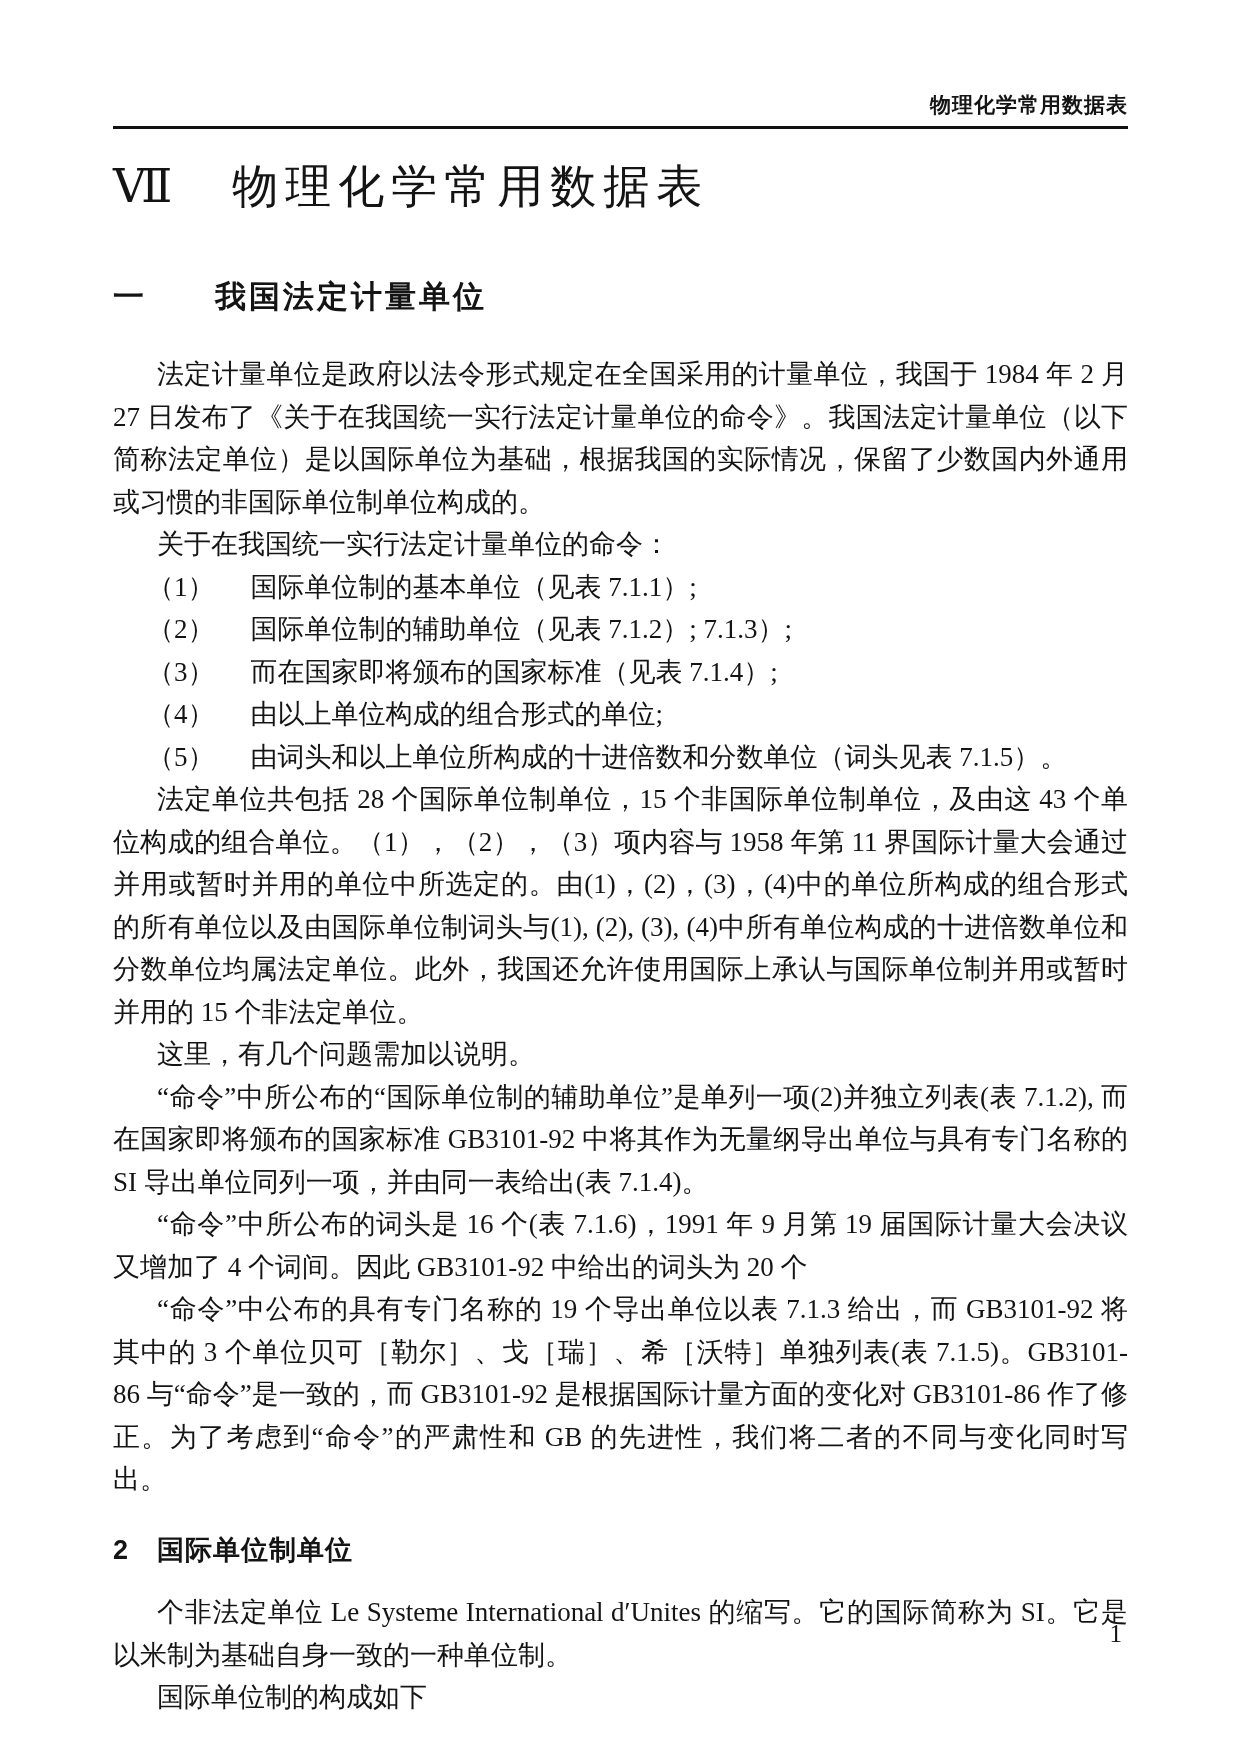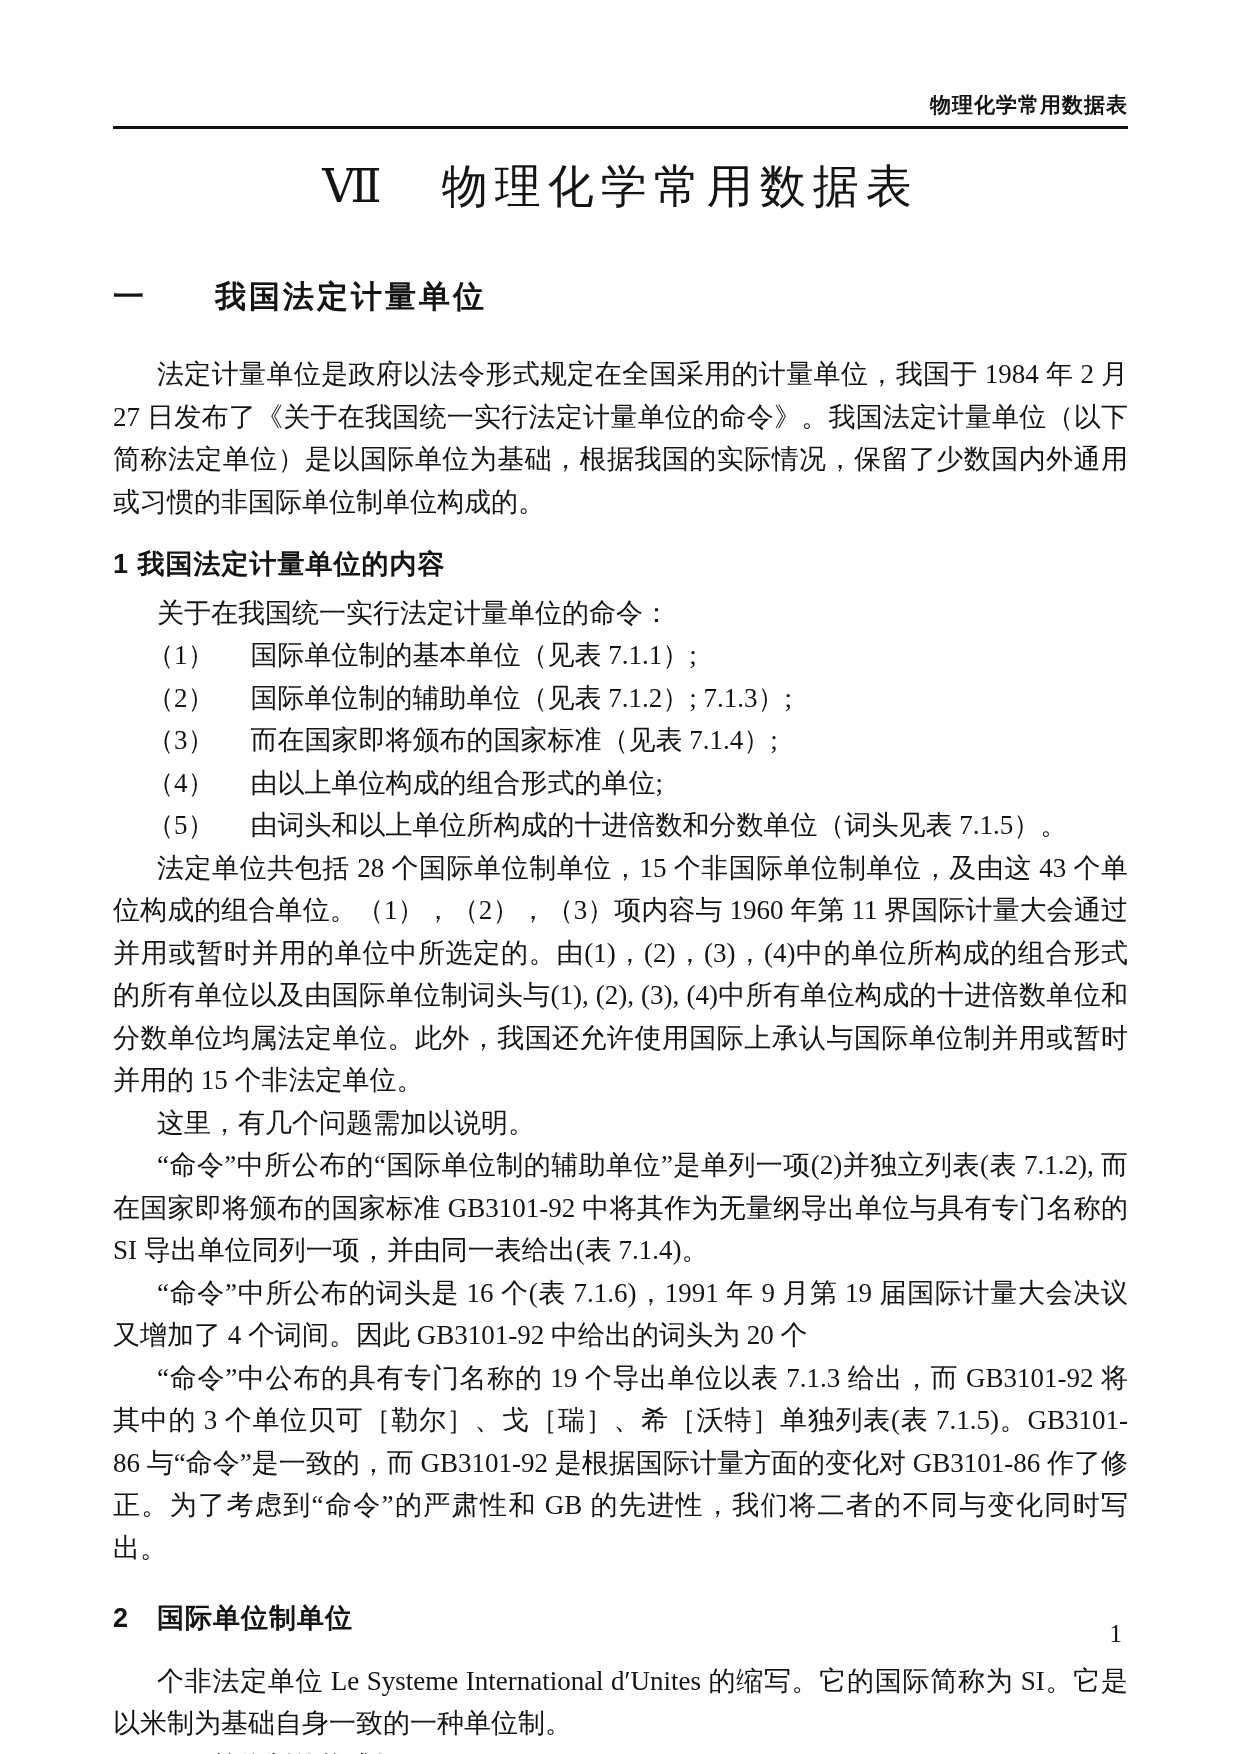--- a/index.html
+++ b/index.html
@@ -27,21 +27,21 @@
     letter-spacing: 1px;
   }
   .head-rule {
     margin-top: 8px;
     border: 0;
     border-top: 3px solid #121212;
     height: 0;
   }
   .doc-title {
     margin-top: 27px;
-    text-align: center;
+    text-align: left;
     font-size: 46px;
     line-height: 62px;
     font-weight: 500;
     letter-spacing: 7px;
     white-space: nowrap;
   }
   .section-title {
     margin-top: 58px;
     text-align: left;
     font-size: 31px;
@@ -105,41 +105,40 @@
   <hr class="head-rule">
 
   <div class="doc-title">Ⅶ　物理化学常用数据表</div>
 
   <div class="section-title">一　　我国法定计量单位</div>
 
   <div class="body-text">
 
     <p class="indent">法定计量单位是政府以法令形式规定在全国采用的计量单位，我国于 1984 年 2 月 27 日发布了《关于在我国统一实行法定计量单位的命令》。我国法定计量单位（以下简称法定单位）是以国际单位为基础，根据我国的实际情况，保留了少数国内外通用或习惯的非国际单位制单位构成的。</p>
 
-    <div class="sub-heading">1 我国法定计量单位的内容</div>
 
     <p class="indent">关于在我国统一实行法定计量单位的命令：</p>
 
     <div class="list-item">
       <span class="li-num">（1）</span><span>国际单位制的基本单位（见表 7.1.1）;</span>
     </div>
     <div class="list-item">
       <span class="li-num">（2）</span><span>国际单位制的辅助单位（见表 7.1.2）; 7.1.3）;</span>
     </div>
     <div class="list-item">
       <span class="li-num">（3）</span><span>而在国家即将颁布的国家标准（见表 7.1.4）;</span>
     </div>
     <div class="list-item">
       <span class="li-num">（4）</span><span>由以上单位构成的组合形式的单位;</span>
     </div>
     <div class="list-item">
       <span class="li-num">（5）</span><span>由词头和以上单位所构成的十进倍数和分数单位（词头见表 7.1.5）。</span>
     </div>
 
-    <p class="indent">法定单位共包括 28 个国际单位制单位，15 个非国际单位制单位，及由这 43 个单位构成的组合单位。（1），（2），（3）项内容与 1960 年第 11 界国际计量大会通过并用或暂时并用的单位中所选定的。由(1)，(2)，(3)，(4)中的单位所构成的组合形式的所有单位以及由国际单位制词头与(1), (2), (3), (4)中所有单位构成的十进倍数单位和分数单位均属法定单位。此外，我国还允许使用国际上承认与国际单位制并用或暂时并用的 15 个非法定单位。</p>
+    <p class="indent">法定单位共包括 28 个国际单位制单位，15 个非国际单位制单位，及由这 43 个单位构成的组合单位。（1），（2），（3）项内容与 1958 年第 11 界国际计量大会通过并用或暂时并用的单位中所选定的。由(1)，(2)，(3)，(4)中的单位所构成的组合形式的所有单位以及由国际单位制词头与(1), (2), (3), (4)中所有单位构成的十进倍数单位和分数单位均属法定单位。此外，我国还允许使用国际上承认与国际单位制并用或暂时并用的 15 个非法定单位。</p>
     <p class="indent">这里，有几个问题需加以说明。</p>
     <p class="indent">“命令”中所公布的“国际单位制的辅助单位”是单列一项(2)并独立列表(表 7.1.2), 而在国家即将颁布的国家标准 GB3101-92 中将其作为无量纲导出单位与具有专门名称的 SI 导出单位同列一项，并由同一表给出(表 7.1.4)。</p>
     <p class="indent">“命令”中所公布的词头是 16 个(表 7.1.6)，1991 年 9 月第 19 届国际计量大会决议又增加了 4 个词间。因此 GB3101-92 中给出的词头为 20 个</p>
     <p class="indent">“命令”中公布的具有专门名称的 19 个导出单位以表 7.1.3 给出，而 GB3101-92 将其中的 3 个单位贝可［勒尔］、戈［瑞］、希［沃特］单独列表(表 7.1.5)。GB3101-86 与“命令”是一致的，而 GB3101-92 是根据国际计量方面的变化对 GB3101-86 作了修正。为了考虑到“命令”的严肃性和 GB 的先进性，我们将二者的不同与变化同时写出。</p>
 
     <div class="sub-heading-2">2　国际单位制单位</div>
 
     <p class="indent">个非法定单位 Le Systeme International d′Unites 的缩写。它的国际简称为 SI。它是以米制为基础自身一致的一种单位制。</p>
     <p class="indent">国际单位制的构成如下</p>
 

